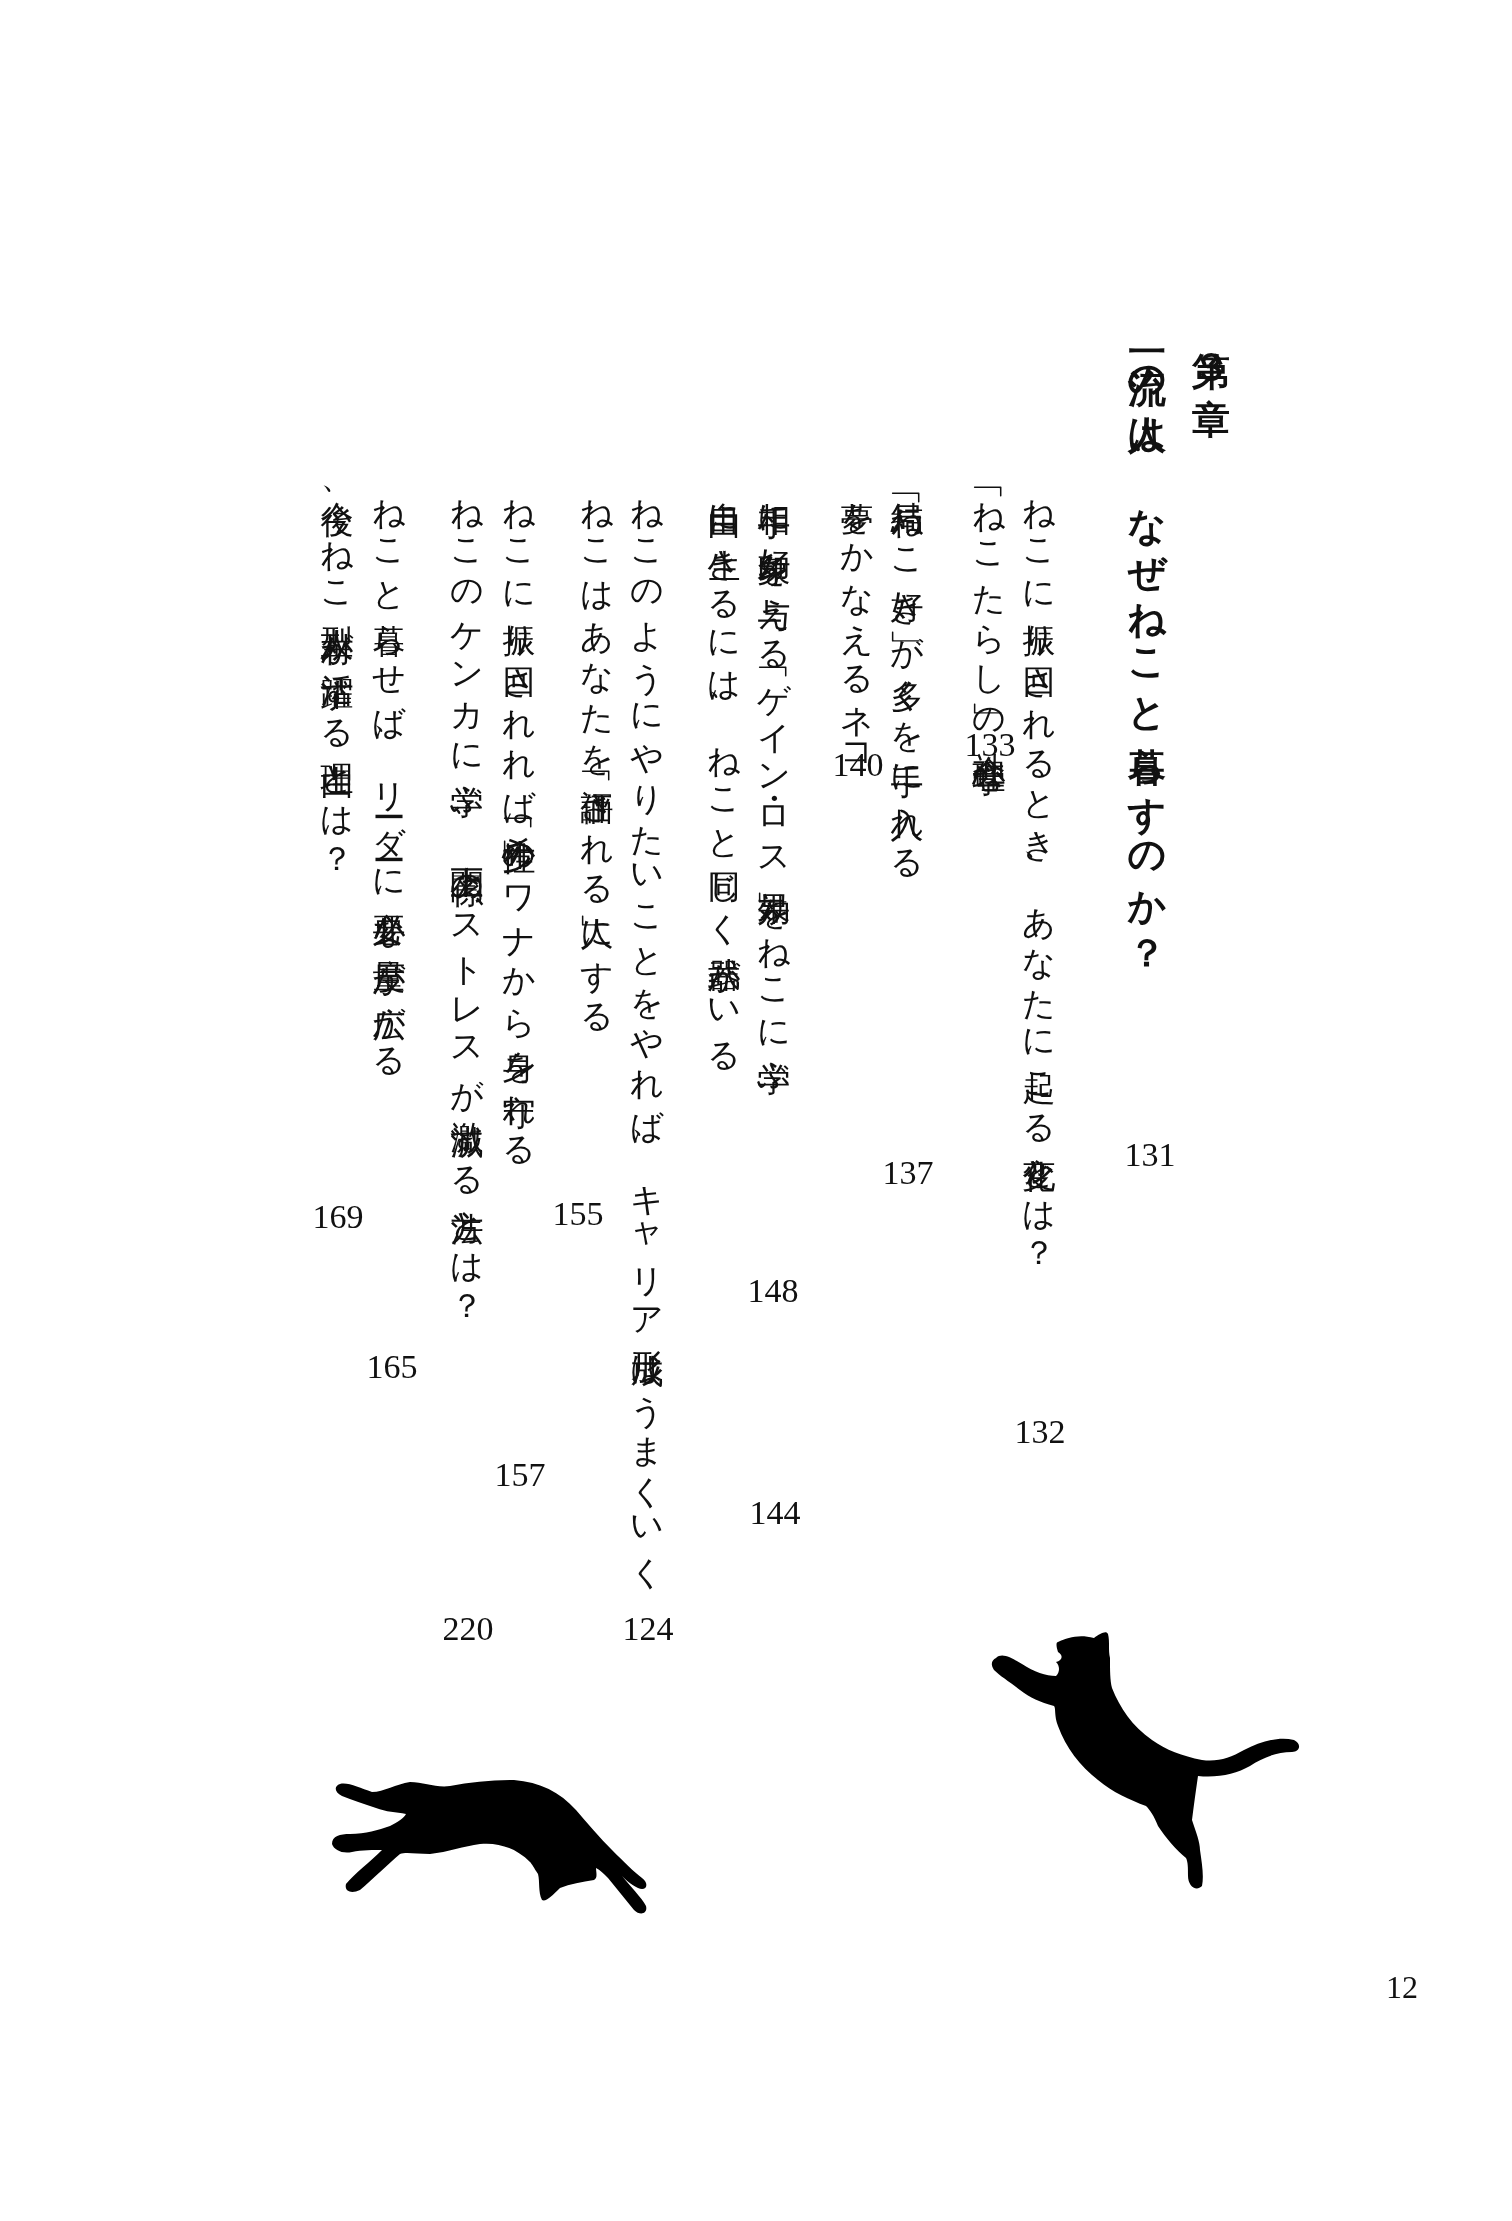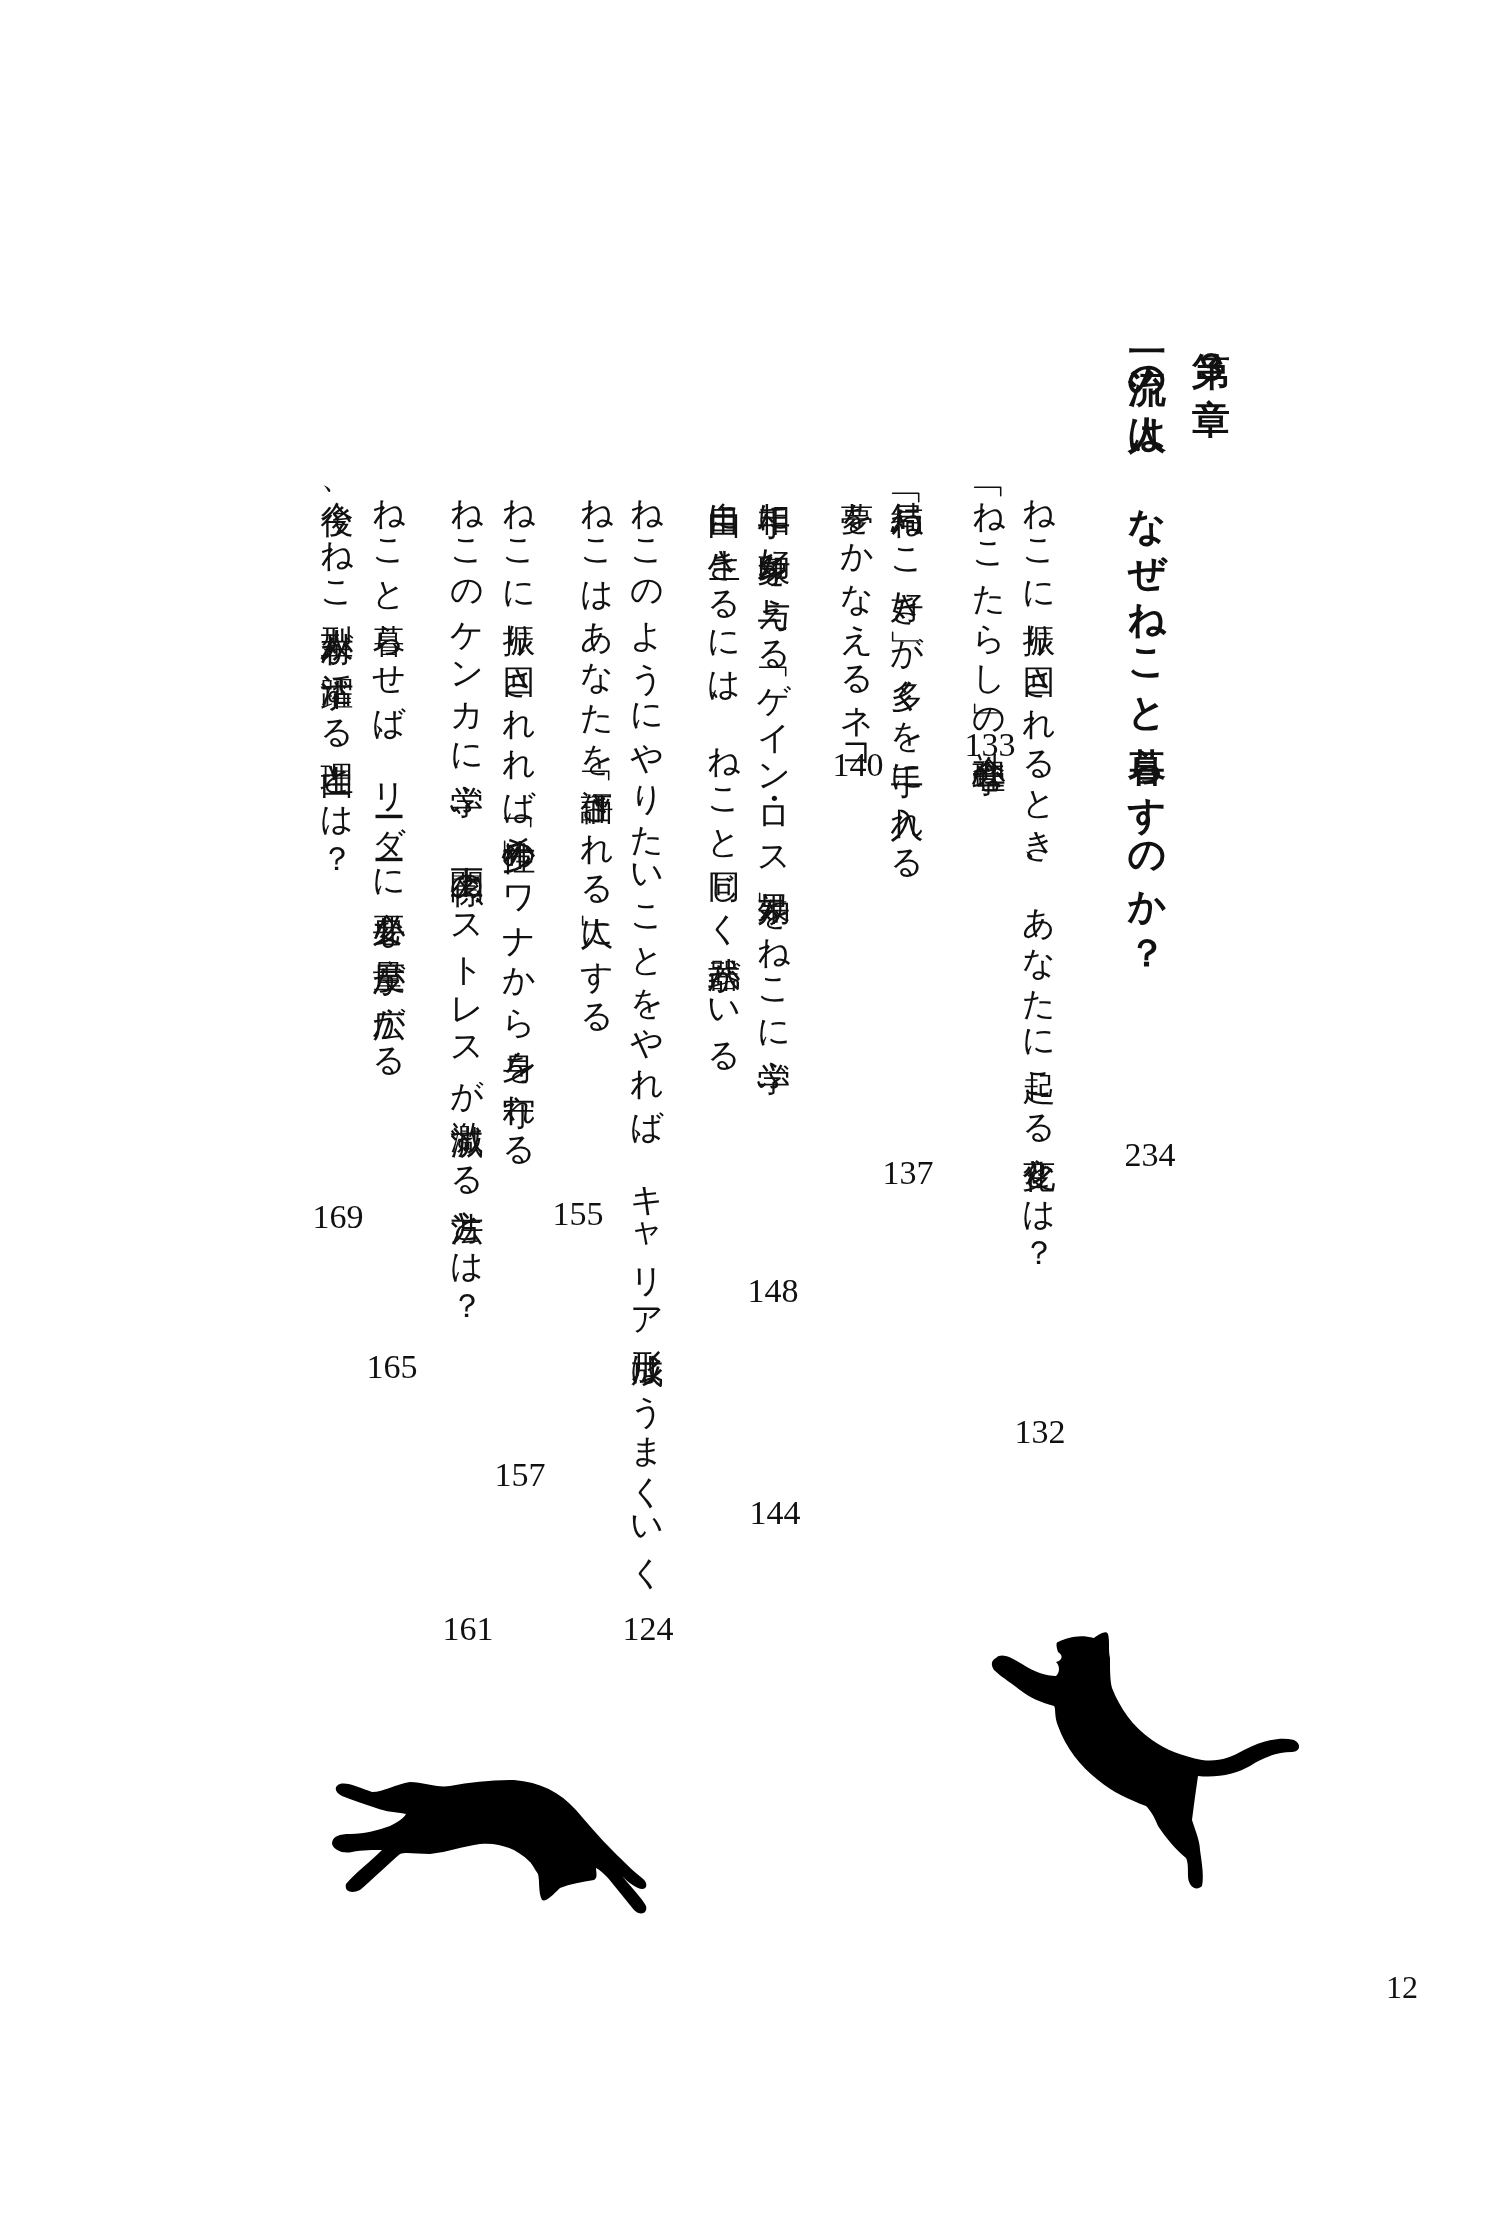--- a/index.html
+++ b/index.html
@@ -15,21 +15,21 @@
           font-size:34px; line-height:1; transform:translateX(-50%); white-space:nowrap; }
   .folio { position:absolute; right:94px; top:1969px; font-family:"Liberation Serif",serif;
            font-size:32px; }
   .cat { position:absolute; }
 </style>
 </head>
 <body>
 
 <div class="heading" style="left:1192px; top:322px;">第３章</div>
 <div class="heading" style="left:1128px; top:332px;">一流の人は、なぜねこと暮らすのか？</div>
-<div class="pnum" style="left:1150px; top:1138px;">234</div>
+<div class="pnum" style="left:1150px; top:1138px;">131</div>
 
 <div class="vcol" style="left:1023px; top:476px;">ねこに振り回されるとき、あなたに起こる変化とは？</div>
 <div class="pnum" style="left:1040px; top:1415px;text-align:center;">132</div>
 
 <div class="vcol" style="left:973px; top:476px;">「ねこたらし」の社会心理学</div>
 <div class="pnum" style="left:990px; top:728px;">133</div>
 
 <div class="vcol" style="left:891px; top:476px;">結局「ねこ好き」が多くを手に入れる</div>
 <div class="pnum" style="left:908px; top:1156px;">137</div>
 
@@ -45,21 +45,21 @@
 <div class="vcol" style="left:631px; top:476px;">ねこのようにやりたいことをやれば、キャリア形成はうまくいく</div>
 <div class="pnum" style="left:648px; top:1612px;">124</div>
 
 <div class="vcol" style="left:581px; top:476px;">ねこはあなたを「評価される人」にする</div>
 <div class="pnum" style="left:578px; top:1197px;">155</div>
 
 <div class="vcol" style="left:503px; top:476px;">ねこに振り回されれば「希少性」のワナから身を守れる</div>
 <div class="pnum" style="left:520px; top:1458px;">157</div>
 
 <div class="vcol" style="left:451px; top:476px;">ねこのケンカに学ぶ、上下関係のストレスが激減する方法とは？</div>
-<div class="pnum" style="left:468px; top:1612px;">161</div>
+<div class="pnum" style="left:468px; top:1612px;">220</div>
 
 <div class="vcol" style="left:373px; top:476px;">ねこと暮らせば、リーダーに必要な度量が広がる</div>
 <div class="pnum" style="left:392px; top:1350px;">165</div>
 
 <div class="vcol" style="left:321px; top:476px;">今後、ねこ型人材が活躍する理由とは？</div>
 <div class="pnum" style="left:338px; top:1200px;">169</div>
 
 <svg class="cat" style="left:960px; top:1580px;" width="340" height="360" viewBox="0 0 340 360">
   <path fill="#000" d="M36,78 C42,72 52,78 62,84 C74,92 86,96 96,96 C100,92 100,86 96,82 C102,80 104,76 98,72 C96,66 96,62 98,62 C108,58 118,54 134,58 C140,54 146,50 148,54 C150,62 148,70 150,78 C150,90 150,100 152,108 C160,128 172,146 192,160 C206,170 222,176 242,180 C258,182 270,178 284,170 C300,162 318,156 334,160 C342,164 340,172 332,172 C316,172 302,178 290,186 C276,194 258,198 238,196 C236,210 234,224 232,240 C236,252 240,262 240,270 C242,284 244,296 242,306 C236,312 228,306 228,296 C228,288 228,282 226,278 C216,270 206,258 198,246 C194,236 190,230 186,226 C170,220 152,212 138,200 C120,186 106,168 98,146 C94,136 96,128 94,126 C80,122 70,118 60,110 C50,102 40,96 34,90 C30,84 32,80 36,78 Z"></path>
 </svg>

